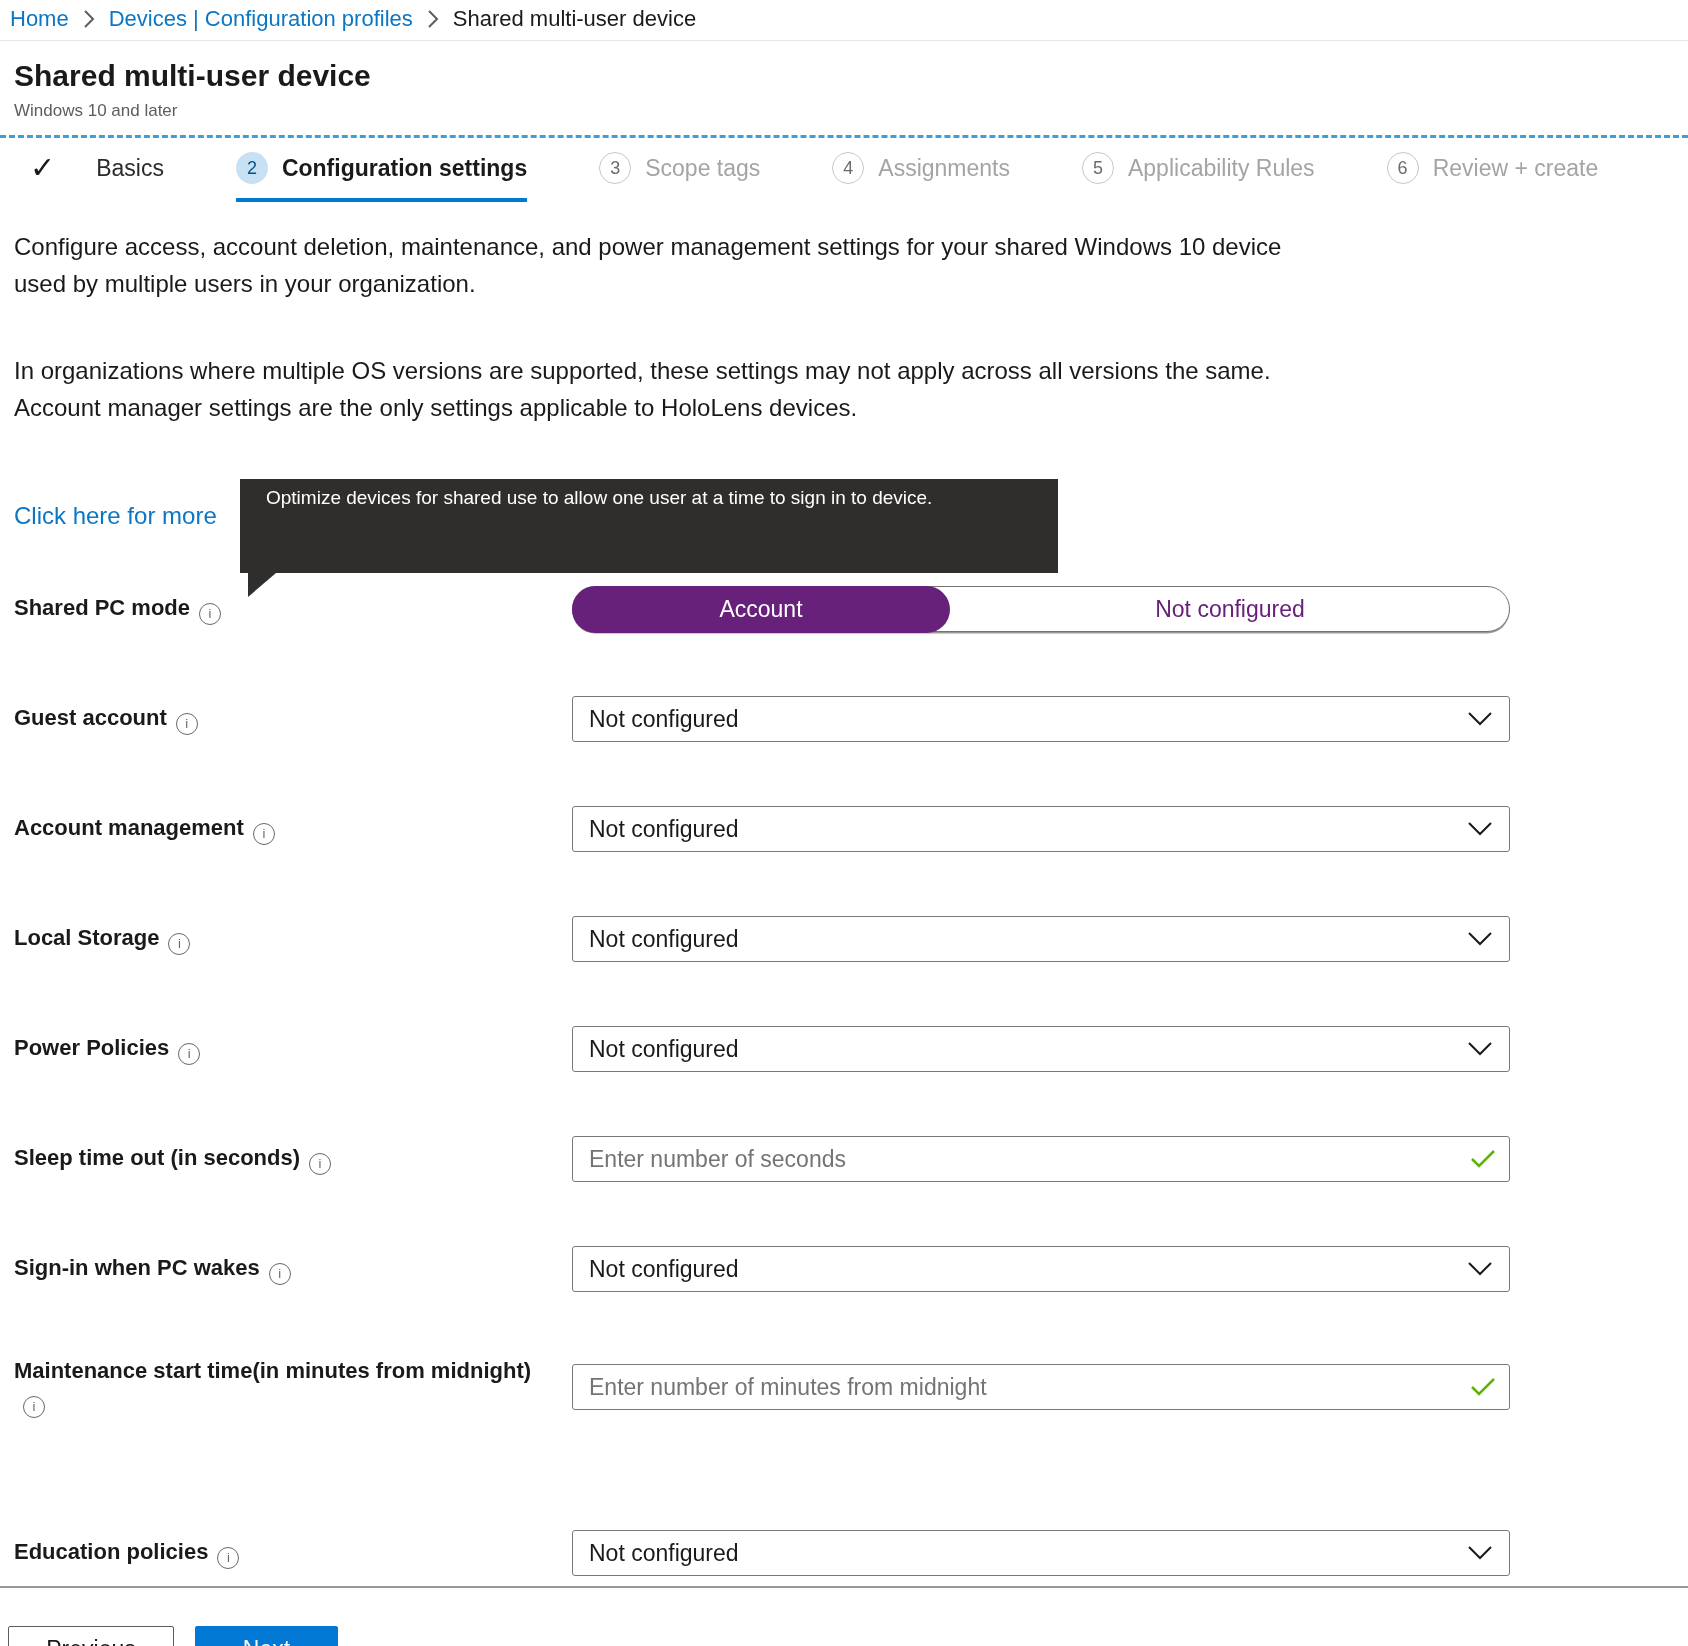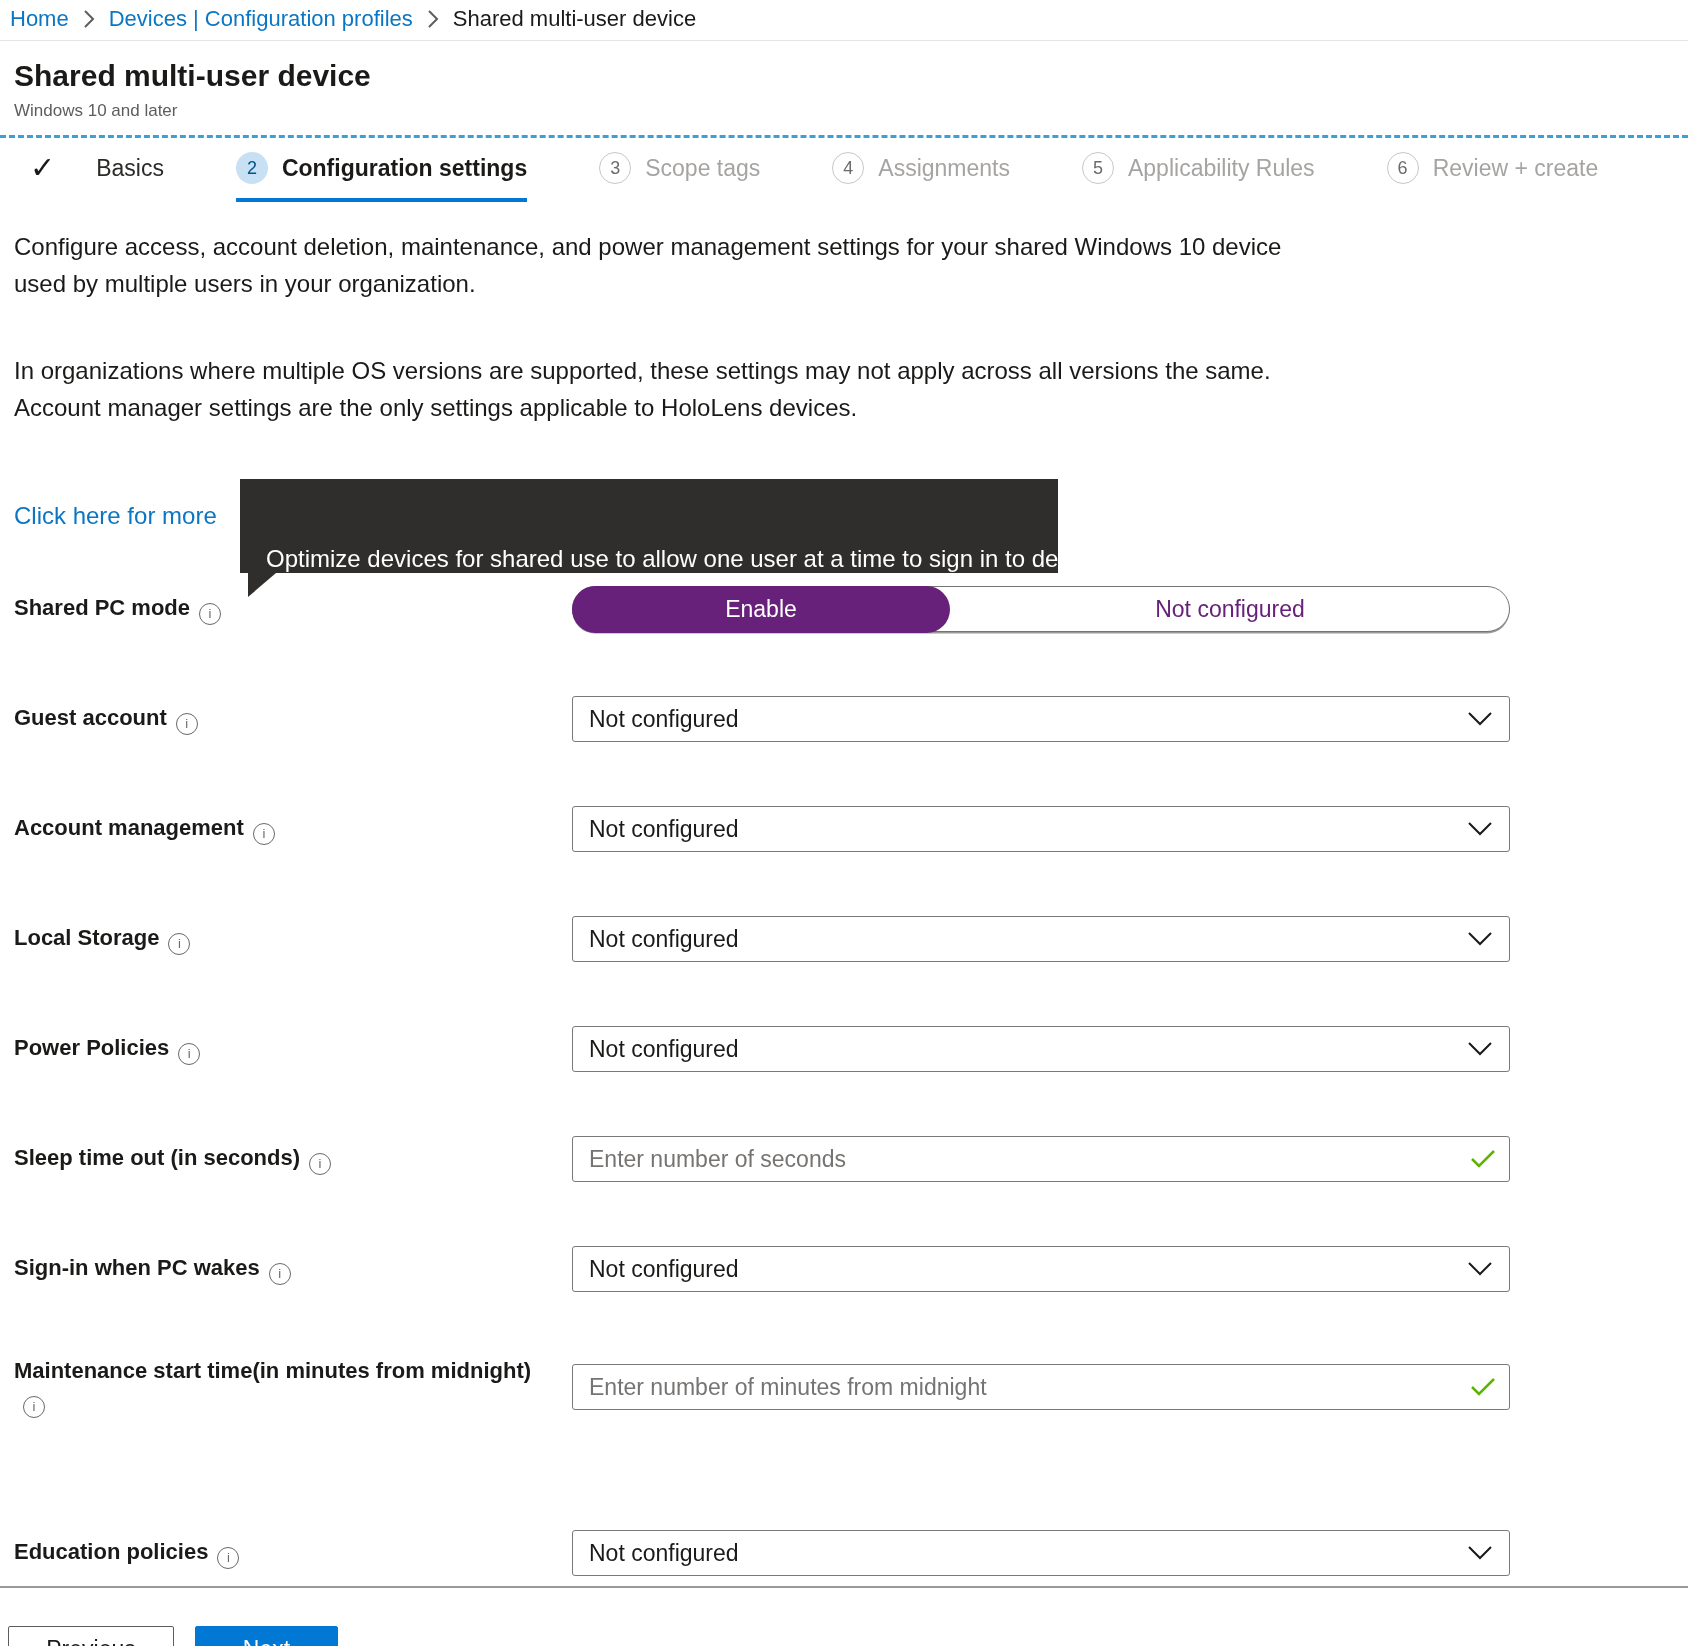--- a/index.html
+++ b/index.html
@@ -37,21 +37,21 @@
   .intro { padding:0 14px; font-size:24px; line-height:37px; color:#1b1a19; }
   .intro .p1 { margin-top:26px; }
   .intro .p2 { margin-top:50px; }
   .intro .line { white-space:nowrap; }
 
   .more-link { display:inline-block; margin:76px 0 0 14px; font-size:24px; line-height:28px;
     color:#0b76c4; cursor:pointer; }
 
   
   .tooltip { position:absolute; left:240px; top:479px; width:818px; height:94px;
-    background:#2f2e2c; color:#ffffff; font-size:24px; display:flex; align-items:flex-end;
+    background:#2f2e2c; color:#ffffff; font-size:19px; display:flex; align-items:flex-start;
     padding:8px 26px 0; z-index:5; white-space:nowrap; }
   .tooltip::after { content:""; position:absolute; top:100%; left:8px; width:0; height:0;
     border-top:24px solid #2f2e2c; border-right:28px solid transparent; }
 
   
   .form { margin-top:56px; padding:0 14px; }
   .row { display:flex; align-items:center; margin-bottom:64px; }
   .row-maintenance { margin-bottom:112px; }
   .row-last { margin-bottom:10px; }
   .label-cell { flex:0 0 558px; padding-right:14px; font-size:22px; font-weight:700; line-height:30px; }
@@ -167,21 +167,21 @@
 <div class="form">
 
   <div class="row">
     <div class="label-cell">
       <span>Shared PC mode</span><span class="info-icon">
           <span>i</span>
         </span>
     </div>
     <div class="control-cell">
       <div class="toggle">
-        <div class="toggle-on">Enable</div>
+        <div class="toggle-on">Account</div>
         <div class="toggle-off">Not configured</div>
       </div>
     </div>
   </div>
 
   <div class="row">
     <div class="label-cell">
       <span>Guest account</span><span class="info-icon">
           <span>i</span>
         </span>

